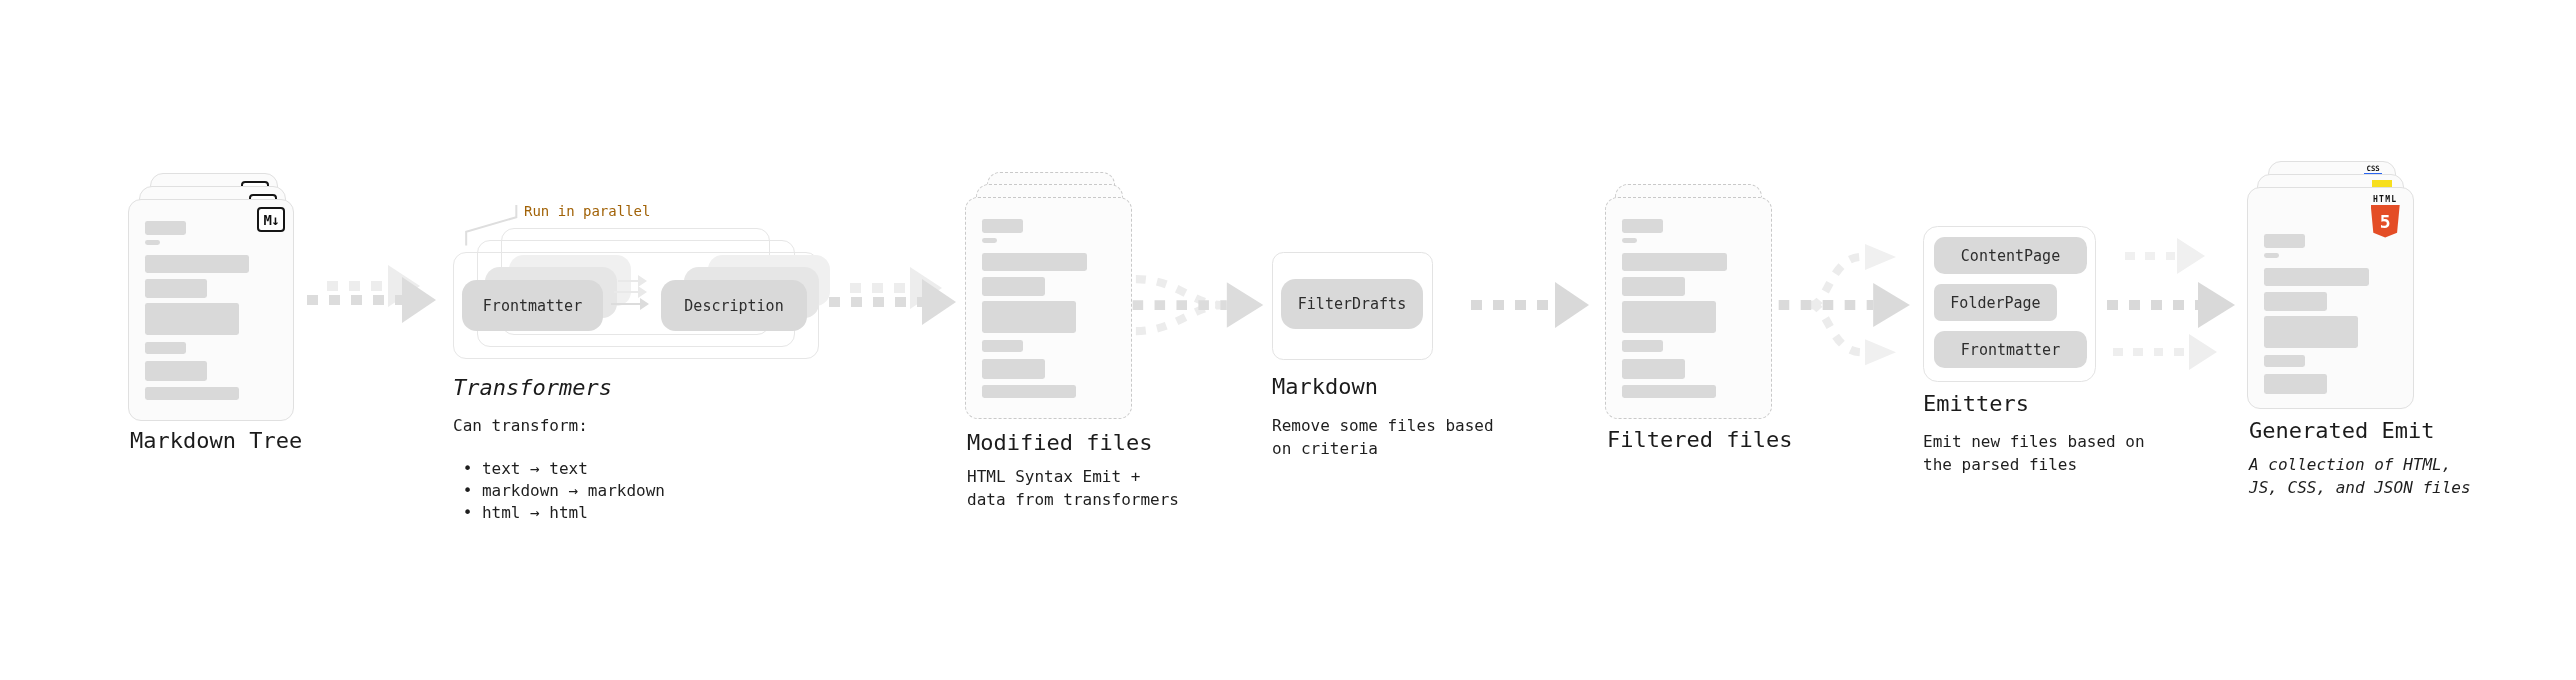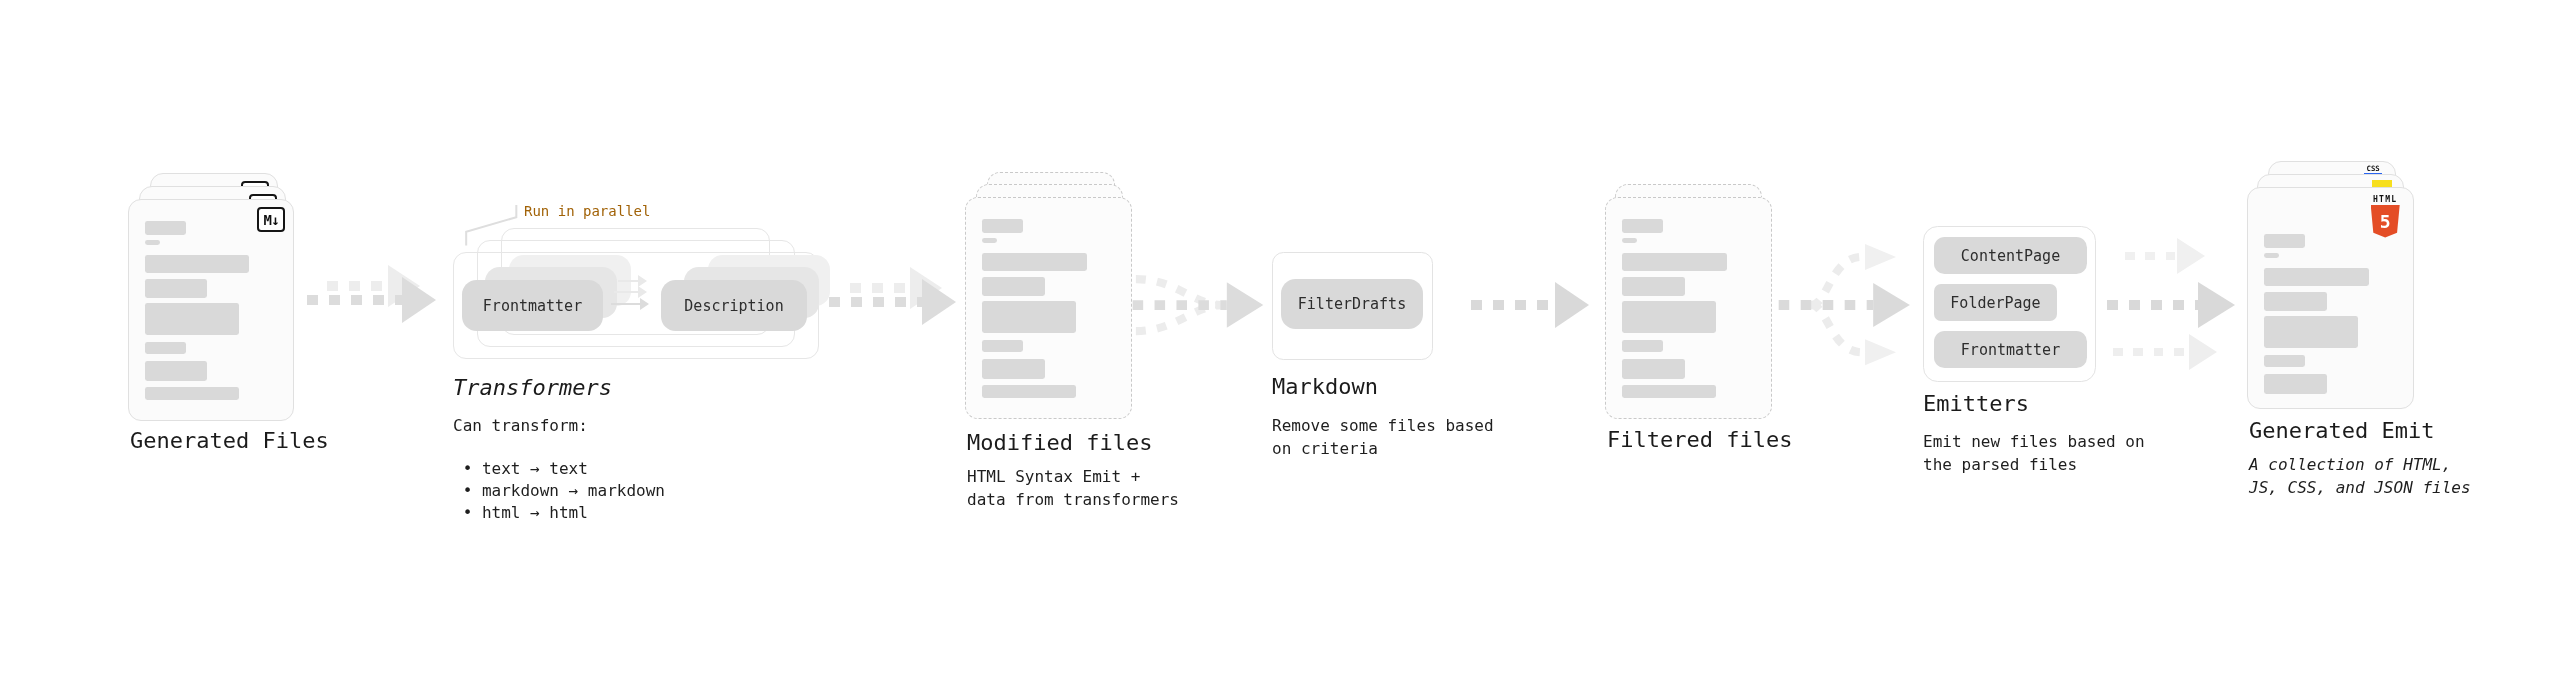--- a/index.html
+++ b/index.html
@@ -71,21 +71,21 @@
         <div class="sk sk1"></div>
         <div class="sk sk2"></div>
         <div class="sk sk3"></div>
         <div class="sk sk4"></div>
         <div class="sk sk5"></div>
         <div class="sk sk6"></div>
         <div class="sk sk7"></div>
         <div class="sk sk8"></div>
       </div>
     </div>
-    <div class="label" style="left:130px;top:429px;">Generated Files</div>
+    <div class="label" style="left:130px;top:429px;">Markdown Tree</div>
   </div>
 
   <div class="arrow" style="left:327px;top:265px;--c:#ededed;">
     <div class="dash-line" style="width:61px;"></div>
       <div class="head gho"></div>
   </div>
   <div class="arrow" style="left:307px;top:277px;--c:#dcdcdc;">
     <div class="dash-line" style="width:95px;"></div>
       <div class="head big"></div>
   </div>

